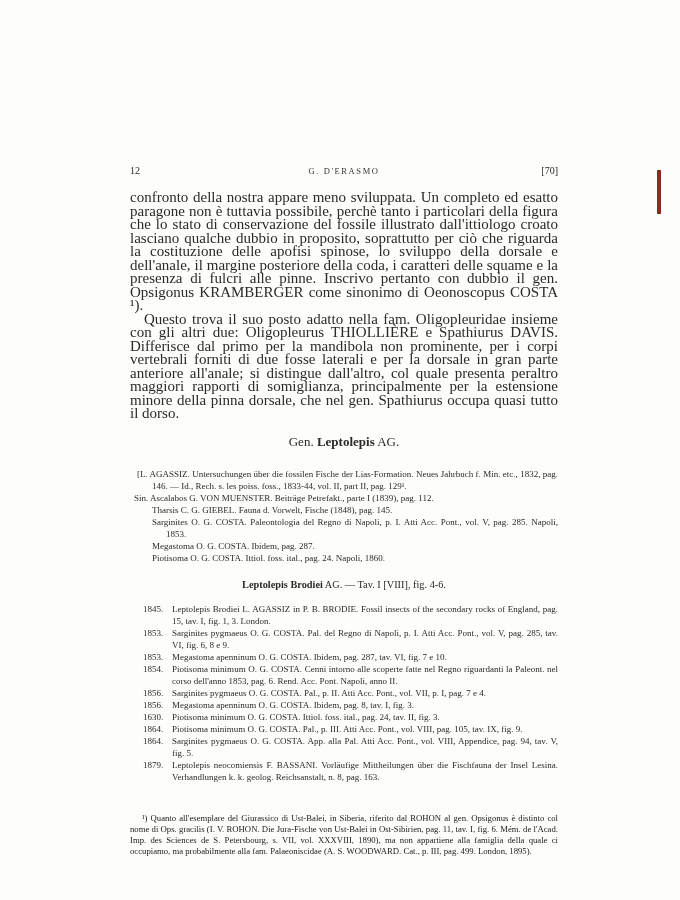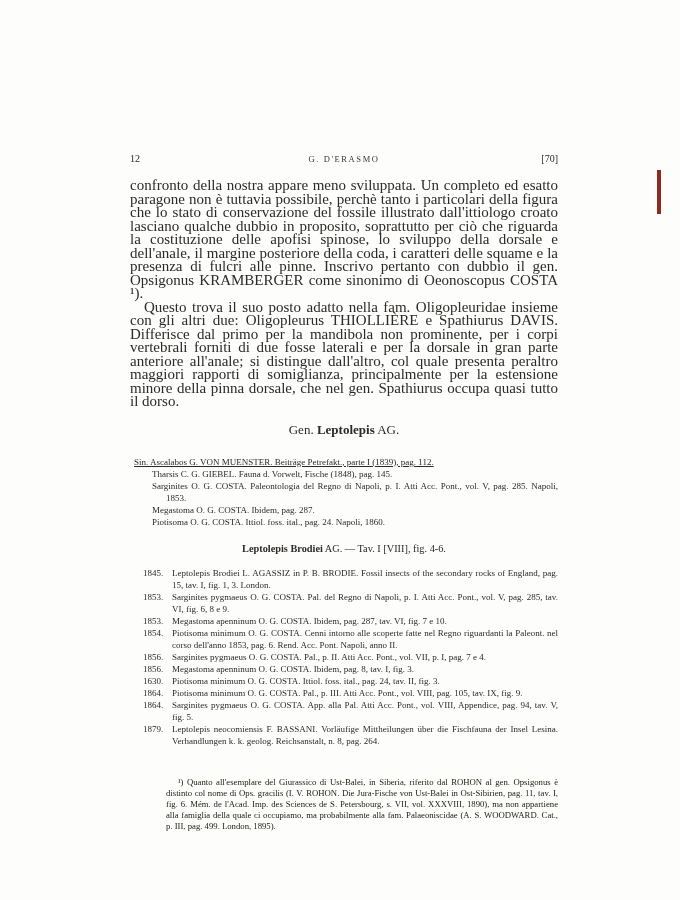--- a/index.html
+++ b/index.html
@@ -4,52 +4,51 @@
 <style>
   html,body { margin:0; padding:0; }
   body {
     width:680px; height:900px;
     background:#fdfdfb;
     font-family:"Liberation Serif", serif;
     color:#2c2a26;
   }
   .sheet { position:relative; width:680px; height:900px; overflow:hidden; }
   .artifact { position:absolute; left:657px; top:170px; width:4px; height:44px; }
-  .content { position:absolute; left:130px; top:112px; width:428px; }
+  .content { position:absolute; left:130px; top:124px; width:428px; }
 
   .page-header { display:flex; align-items:baseline; font-size:10px; margin-bottom:15px; }
   .pg-num { width:70px; text-align:left; }
   .running { flex:1; text-align:center; font-size:8.5px; letter-spacing:1.6px; color:#3a3833; }
   .bracket { width:70px; text-align:right;margin-top:41px; }
 
   p.body-p { margin:0; font-size:15px; line-height:13.5px; text-align:justify; }
   p.p-indent { text-indent:14px; }
 
   .fam { margin:18px 0 0; text-align:center; font-size:11.3px; font-weight:bold; letter-spacing:0.6px; }
   .gen { margin:13px 0 18px; text-align:center; font-size:13px; font-weight:normal; }
   .bold { font-weight:bold; }
 
   .synonymy { margin-top:13px; font-size:9px; line-height:12px; }
   .syn { text-align:justify; }
   .syn-first { padding-left:22px; text-indent:-15px; }
-  .syn-sin   { padding-left:18px; text-indent:-14px;text-decoration:underline; }
+  .syn-sin   { padding-left:18px; text-indent:-14px; }
   .syn-sub   { margin-left:22px; padding-left:14px; text-indent:-14px; }
 
   .species { margin:15px 0 0; text-align:center; font-size:10.3px; font-weight:normal; }
 
   .refs { margin-top:13px; font-size:9px; line-height:12px; }
   .ref { padding-left:42px; text-indent:-29px; text-align:justify; }
   .ref-year { display:inline-block; width:29px; text-indent:0; }
 
   .footnote {
     margin-top:30px;
     font-size:8.7px; line-height:11.2px;
     text-align:justify; text-indent:12px;
     color:#232119;
-    margin-left:36px;
   }
 </style>
 </head>
 <body>
 
 <div class="sheet">
 
   <div class="artifact" style="background:#8e2a1f"></div>
 
   <div class="content">
@@ -60,38 +59,39 @@
       <span class="bracket">[70]</span>
     </div>
 
     <p class="body-p">confronto della nostra appare meno sviluppata. Un completo ed esatto paragone non è tuttavia possibile, perchè tanto i particolari della figura che lo stato di conservazione del fossile illustrato dall'ittiologo croato lasciano qualche dubbio in proposito, soprattutto per ciò che riguarda la costituzione delle apofisi spinose, lo sviluppo della dorsale e dell'anale, il margine posteriore della coda, i caratteri delle squame e la presenza di fulcri alle pinne. Inscrivo pertanto con dubbio il gen. Opsigonus KRAMBERGER come sinonimo di Oeonoscopus COSTA ¹).</p>
     <p class="body-p p-indent">Questo trova il suo posto adatto nella fam. Oligopleuridae insieme con gli altri due: Oligopleurus THIOLLIÈRE e Spathiurus DAVIS. Differisce dal primo per la mandibola non prominente, per i corpi vertebrali forniti di due fosse laterali e per la dorsale in gran parte anteriore all'anale; si distingue dall'altro, col quale presenta peraltro maggiori rapporti di somiglianza, principalmente per la estensione minore della pinna dorsale, che nel gen. Spathiurus occupa quasi tutto il dorso.</p>
 
 
     <h3 class="gen"><span>Gen. </span><span class="bold">Leptolepis</span><span> AG.</span></h3>
 
     <div class="synonymy">
+      <div class="syn syn-first">[L. AGASSIZ. Untersuchungen über die fossilen Fische der Lias-Formation. Neues Jahrbuch f. Min. etc., 1832, pag. 146. — Id., Rech. s. les poiss. foss., 1833-44, vol. II, part II, pag. 129¹.</div>
       <div class="syn syn-sin">Sin. Ascalabos G. VON MUENSTER. Beiträge Petrefakt., parte I (1839), pag. 112.</div>
       <div class="syn syn-sub">Tharsis C. G. GIEBEL. Fauna d. Vorwelt, Fische (1848), pag. 145.</div>
       <div class="syn syn-sub">Sarginites O. G. COSTA. Paleontologia del Regno di Napoli, p. I. Atti Acc. Pont., vol. V, pag. 285. Napoli, 1853.</div>
       <div class="syn syn-sub">Megastoma O. G. COSTA. Ibidem, pag. 287.</div>
       <div class="syn syn-sub">Piotisoma O. G. COSTA. Ittiol. foss. ital., pag. 24. Napoli, 1860.</div>
     </div>
 
     <h3 class="species"><span class="bold">Leptolepis Brodiei</span><span> AG. — Tav. I [VIII], fig. 4-6.</span></h3>
 
     <div class="refs">
       <div class="ref"><span class="ref-year">1845.</span><span class="ref-text">Leptolepis Brodiei L. AGASSIZ in P. B. BRODIE. Fossil insects of the secondary rocks of England, pag. 15, tav. I, fig. 1, 3. London.</span></div>
       <div class="ref"><span class="ref-year">1853.</span><span class="ref-text">Sarginites pygmaeus O. G. COSTA. Pal. del Regno di Napoli, p. I. Atti Acc. Pont., vol. V, pag. 285, tav. VI, fig. 6, 8 e 9.</span></div>
       <div class="ref"><span class="ref-year">1853.</span><span class="ref-text">Megastoma apenninum O. G. COSTA. Ibidem, pag. 287, tav. VI, fig. 7 e 10.</span></div>
       <div class="ref"><span class="ref-year">1854.</span><span class="ref-text">Piotisoma minimum O. G. COSTA. Cenni intorno alle scoperte fatte nel Regno riguardanti la Paleont. nel corso dell'anno 1853, pag. 6. Rend. Acc. Pont. Napoli, anno II.</span></div>
       <div class="ref"><span class="ref-year">1856.</span><span class="ref-text">Sarginites pygmaeus O. G. COSTA. Pal., p. II. Atti Acc. Pont., vol. VII, p. I, pag. 7 e 4.</span></div>
       <div class="ref"><span class="ref-year">1856.</span><span class="ref-text">Megastoma apenninum O. G. COSTA. Ibidem, pag. 8, tav. I, fig. 3.</span></div>
       <div class="ref"><span class="ref-year">1630.</span><span class="ref-text">Piotisoma minimum O. G. COSTA. Ittiol. foss. ital., pag. 24, tav. II, fig. 3.</span></div>
       <div class="ref"><span class="ref-year">1864.</span><span class="ref-text">Piotisoma minimum O. G. COSTA. Pal., p. III. Atti Acc. Pont., vol. VIII, pag. 105, tav. IX, fig. 9.</span></div>
       <div class="ref"><span class="ref-year">1864.</span><span class="ref-text">Sarginites pygmaeus O. G. COSTA. App. alla Pal. Atti Acc. Pont., vol. VIII, Appendice, pag. 94, tav. V, fig. 5.</span></div>
-      <div class="ref"><span class="ref-year">1879.</span><span class="ref-text">Leptolepis neocomiensis F. BASSANI. Vorläufige Mittheilungen über die Fischfauna der Insel Lesina. Verhandlungen k. k. geolog. Reichsanstalt, n. 8, pag. 264.</span></div>
+      <div class="ref"><span class="ref-year">1879.</span><span class="ref-text">Leptolepis neocomiensis F. BASSANI. Vorläufige Mittheilungen über die Fischfauna der Insel Lesina. Verhandlungen k. k. geolog. Reichsanstalt, n. 8, pag. 163.</span></div>
     </div>
 
     <div class="footnote">¹) Quanto all'esemplare del Giurassico di Ust-Balei, in Siberia, riferito dal ROHON al gen. Opsigonus è distinto col nome di Ops. gracilis (I. V. ROHON. Die Jura-Fische von Ust-Balei in Ost-Sibirien, pag. 11, tav. I, fig. 6. Mém. de l'Acad. Imp. des Sciences de S. Petersbourg, s. VII, vol. XXXVIII, 1890), ma non appartiene alla famiglia della quale ci occupiamo, ma probabilmente alla fam. Palaeoniscidae (A. S. WOODWARD. Cat., p. III, pag. 499. London, 1895).</div>
 
   </div>
 </div>
 
 </body></html>

